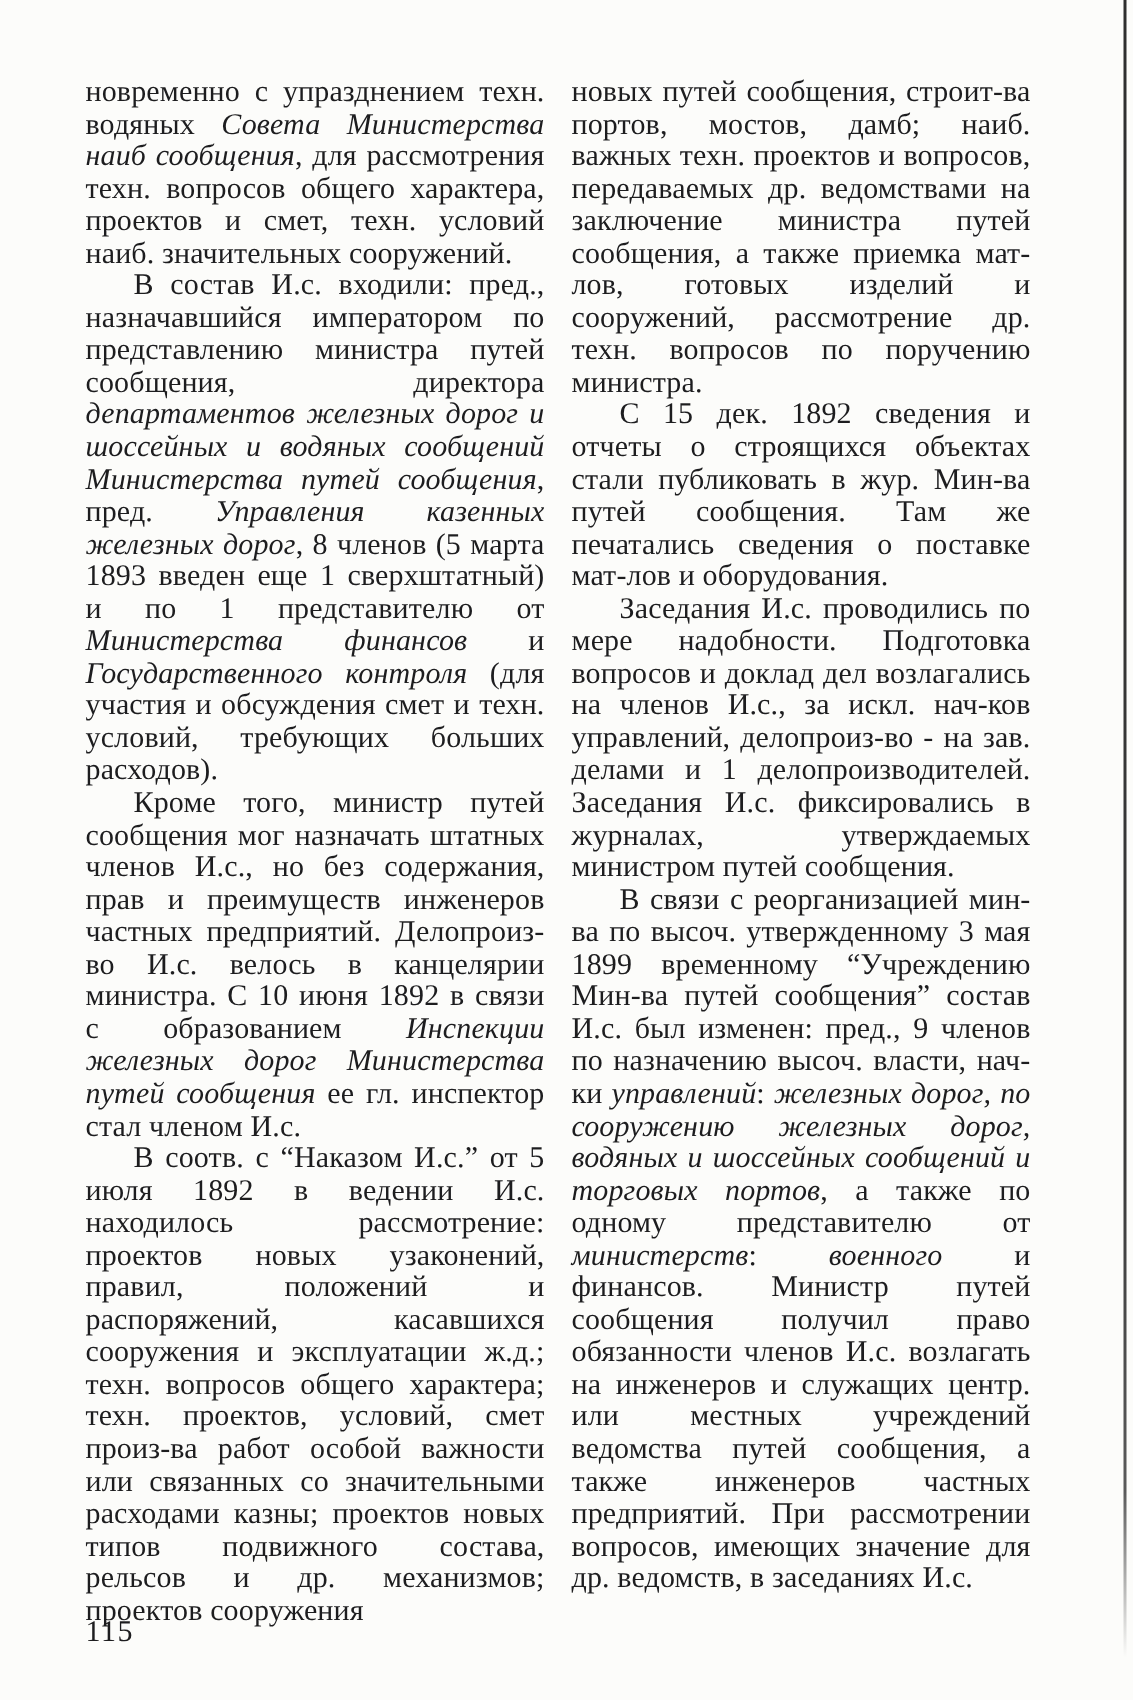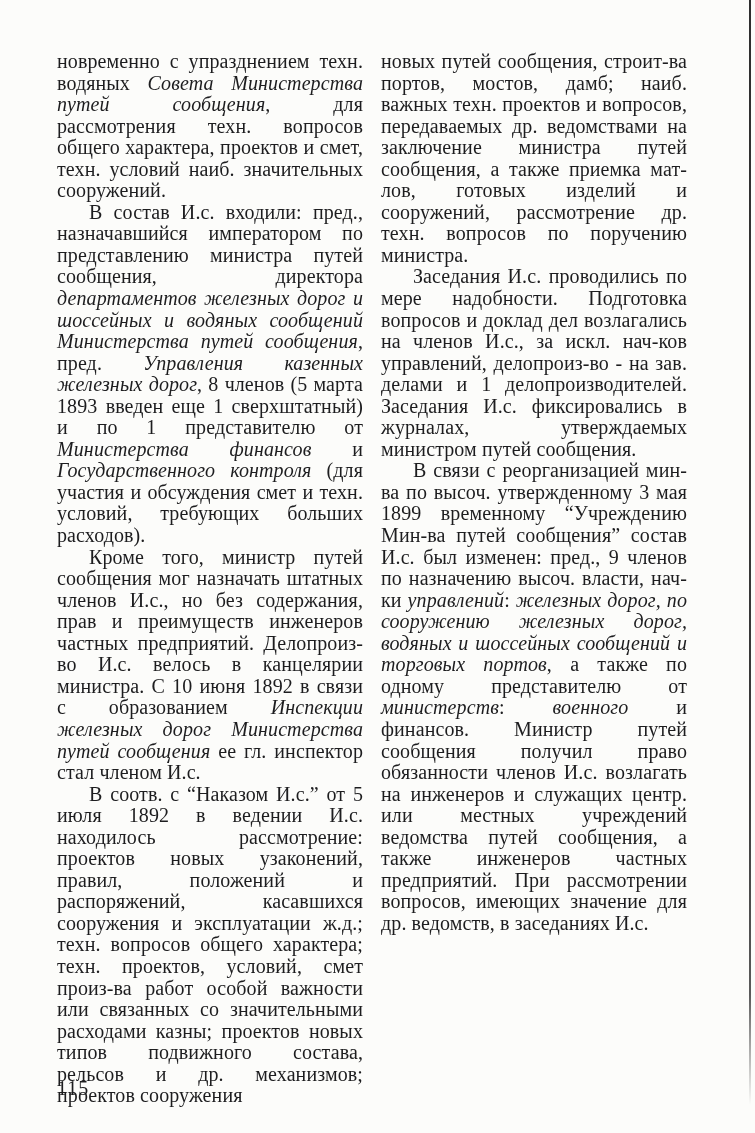--- a/index.html
+++ b/index.html
@@ -60,27 +60,28 @@
       #3a3a3a 70%,
       #5a5a5a 90%,
       rgba(120,120,120,0) 100%);
   }
 </style>
 </head>
 <body style="background: rgb(252, 252, 250); color: rgb(29, 29, 31);">
 
 <div class="text-block">
   <div class="col">
-      <p class=""><span>новременно с упразднением техн. водяных </span><em>Совета Министерства путей сообщения</em><span>, для рассмотрения техн. вопросов общего характера, проектов и смет, техн. условий наиб. значительных сооружений.</span></p>
+      <p class=""><span>новременно с упразднением техн. водяных </span><em>Совета Министерства наиб сообщения</em><span>, для рассмотрения техн. вопросов общего характера, проектов и смет, техн. условий наиб. значительных сооружений.</span></p>
       <p class="indent"><span>В состав И.с. входили: пред., назначавшийся императором по представлению министра путей сообщения, директора </span><em>департаментов железных дорог и шоссейных и водяных сообщений Министерства путей сообщения</em><span>, пред. </span><em>Управления казенных железных дорог</em><span>, 8 членов (5 марта 1893 введен еще 1 сверхштатный) и по 1 представителю от </span><em>Министерства финансов</em><span> и </span><em>Государственного контроля</em><span> (для участия и обсуждения смет и техн. условий, требующих больших расходов).</span></p>
       <p class="indent"><span>Кроме того, министр путей сообщения мог назначать штатных членов И.с., но без содержания, прав и преимуществ инженеров частных предприятий. Делопроиз-во И.с. велось в канцелярии министра. С 10 июня 1892 в связи с образованием </span><em>Инспекции железных дорог Министерства путей сообщения</em><span> ее гл. инспектор стал членом И.с.</span></p>
       <p class="indent"><span>В соотв. с “Наказом И.с.” от 5 июля 1892 в ведении И.с. находилось рассмотрение: проектов новых узаконений, правил, положений и распоряжений, касавшихся сооружения и эксплуатации ж.д.; техн. вопросов общего характера; техн. проектов, условий, смет произ-ва работ особой важности или связанных со значительными расходами казны; проектов новых типов подвижного состава, рельсов и др. механизмов; проектов сооружения</span></p>
     </div>
   <div class="col">
       <p class=""><span>новых путей сообщения, строит-ва портов, мостов, дамб; наиб. важных техн. проектов и вопросов, передаваемых др. ведомствами на заключение министра путей сообщения, а также приемка мат-лов, готовых изделий и сооружений, рассмотрение др. техн. вопросов по поручению министра.</span></p>
+      <p class="indent"><span>С 15 дек. 1892 сведения и отчеты о строящихся объектах стали публиковать в жур. Мин-ва путей сообщения. Там же печатались сведения о поставке мат-лов и оборудования.</span></p>
       <p class="indent"><span>Заседания И.с. проводились по мере надобности. Подготовка вопросов и доклад дел возлагались на членов И.с., за искл. нач-ков управлений, делопроиз-во - на зав. делами и 1 делопроизводителей. Заседания И.с. фиксировались в журналах, утверждаемых министром путей сообщения.</span></p>
       <p class="indent"><span>В связи с реорганизацией мин-ва по высоч. утвержденному 3 мая 1899 временному “Учреждению Мин-ва путей сообщения” состав И.с. был изменен: пред., 9 членов по назначению высоч. власти, нач-ки </span><em>управлений</em><span>: </span><em>железных дорог, по сооружению железных дорог, водяных и шоссейных сообщений и торговых портов</em><span>, а также по одному представителю от </span><em>министерств</em><span>: </span><em>военного</em><span> и финансов. Министр путей сообщения получил право обязанности членов И.с. возлагать на инженеров и служащих центр. или местных учреждений ведомства путей сообщения, а также инженеров частных предприятий. При рассмотрении вопросов, имеющих значение для др. ведомств, в заседаниях И.с.</span></p>
     </div>
 </div>
 
 <div class="page-number">115</div>
 
 <div class="scan-line"></div>
 
 </body></html>

